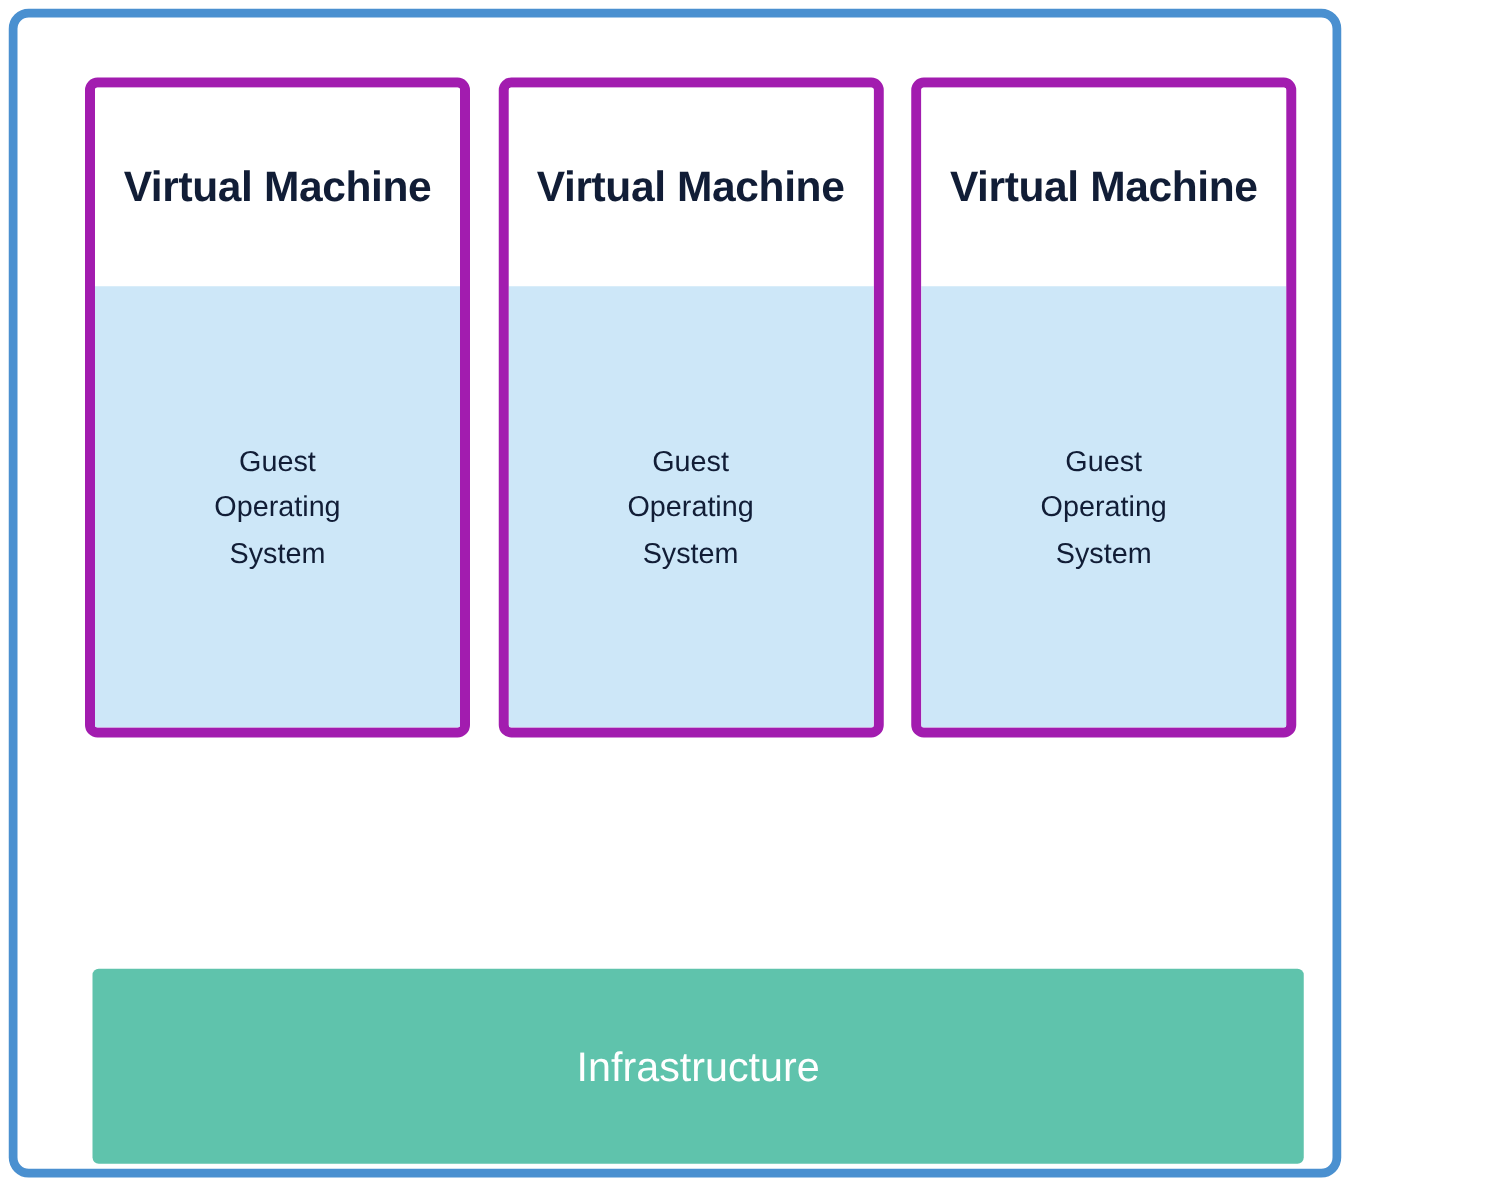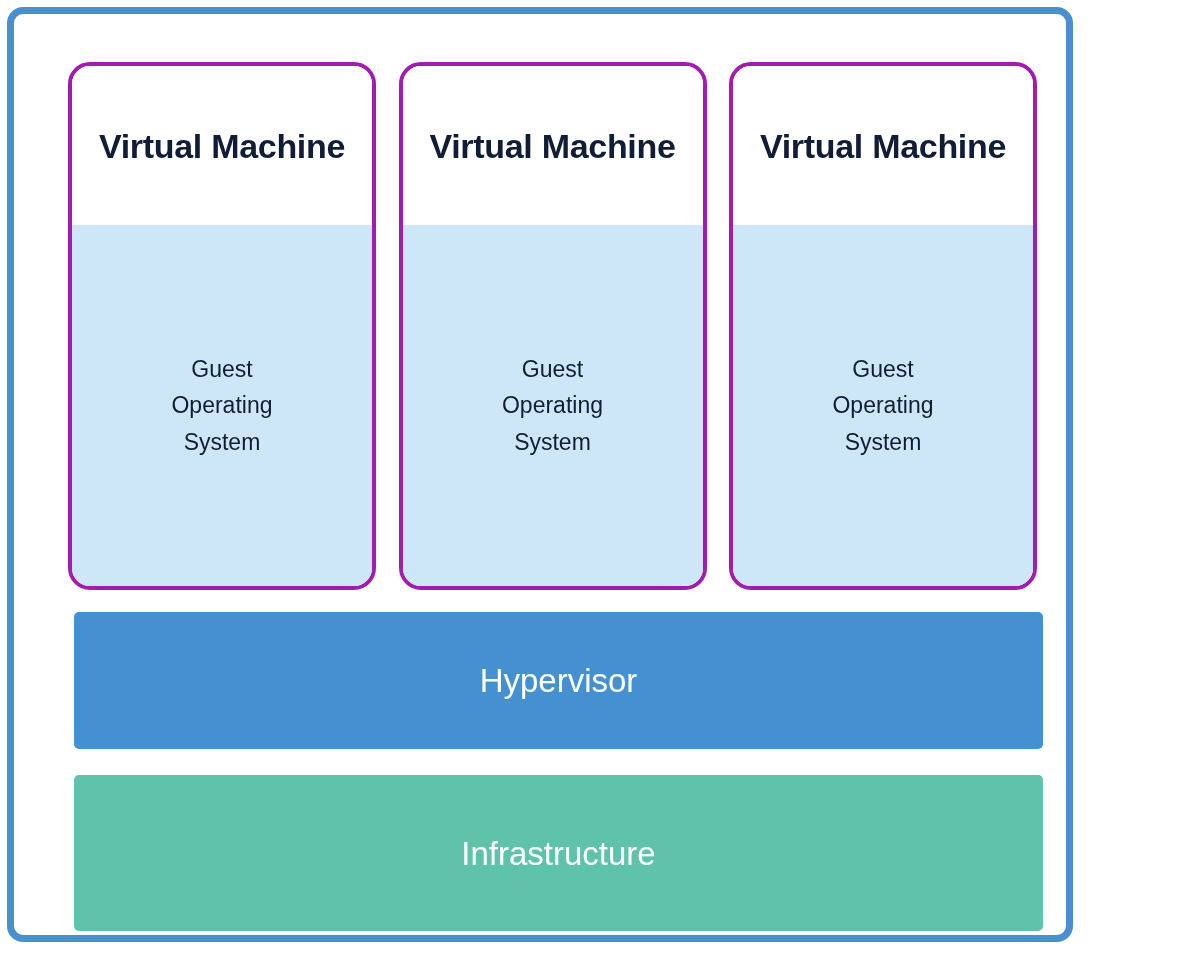--- a/index.html
+++ b/index.html
@@ -52,22 +52,22 @@
     height: 528px;
     display: flex;
     justify-content: space-between;
   }
 
   .vm-card {
     position: relative;
     box-sizing: border-box;
     width: 308px;
     height: 528px;
-    border: 4px solid #a21caf;
-    border-radius: 22px;
+    border: 8px solid #a21caf;
+    border-radius: 10px;
     background: #ffffff;
     overflow: hidden;
     display: flex;
     flex-direction: column;
   }
 
   .vm-title-zone {
     height: 159px;
     flex: none;
     display: flex;
@@ -190,23 +190,20 @@
           </div>
           <div class="vm-guest-band">
             <div class="vm-guest-label">Guest
 Operating
 System</div>
           </div>
         </div>
 
       </div>
 
-      <div class="bar bar-hypervisor">
-        <div class="bar-label">Hypervisor</div>
-      </div>
 
       <div class="bar bar-infrastructure">
         <div class="bar-label">Infrastructure</div>
       </div>
 
     </div>
 
   </div>
 
 </div>

